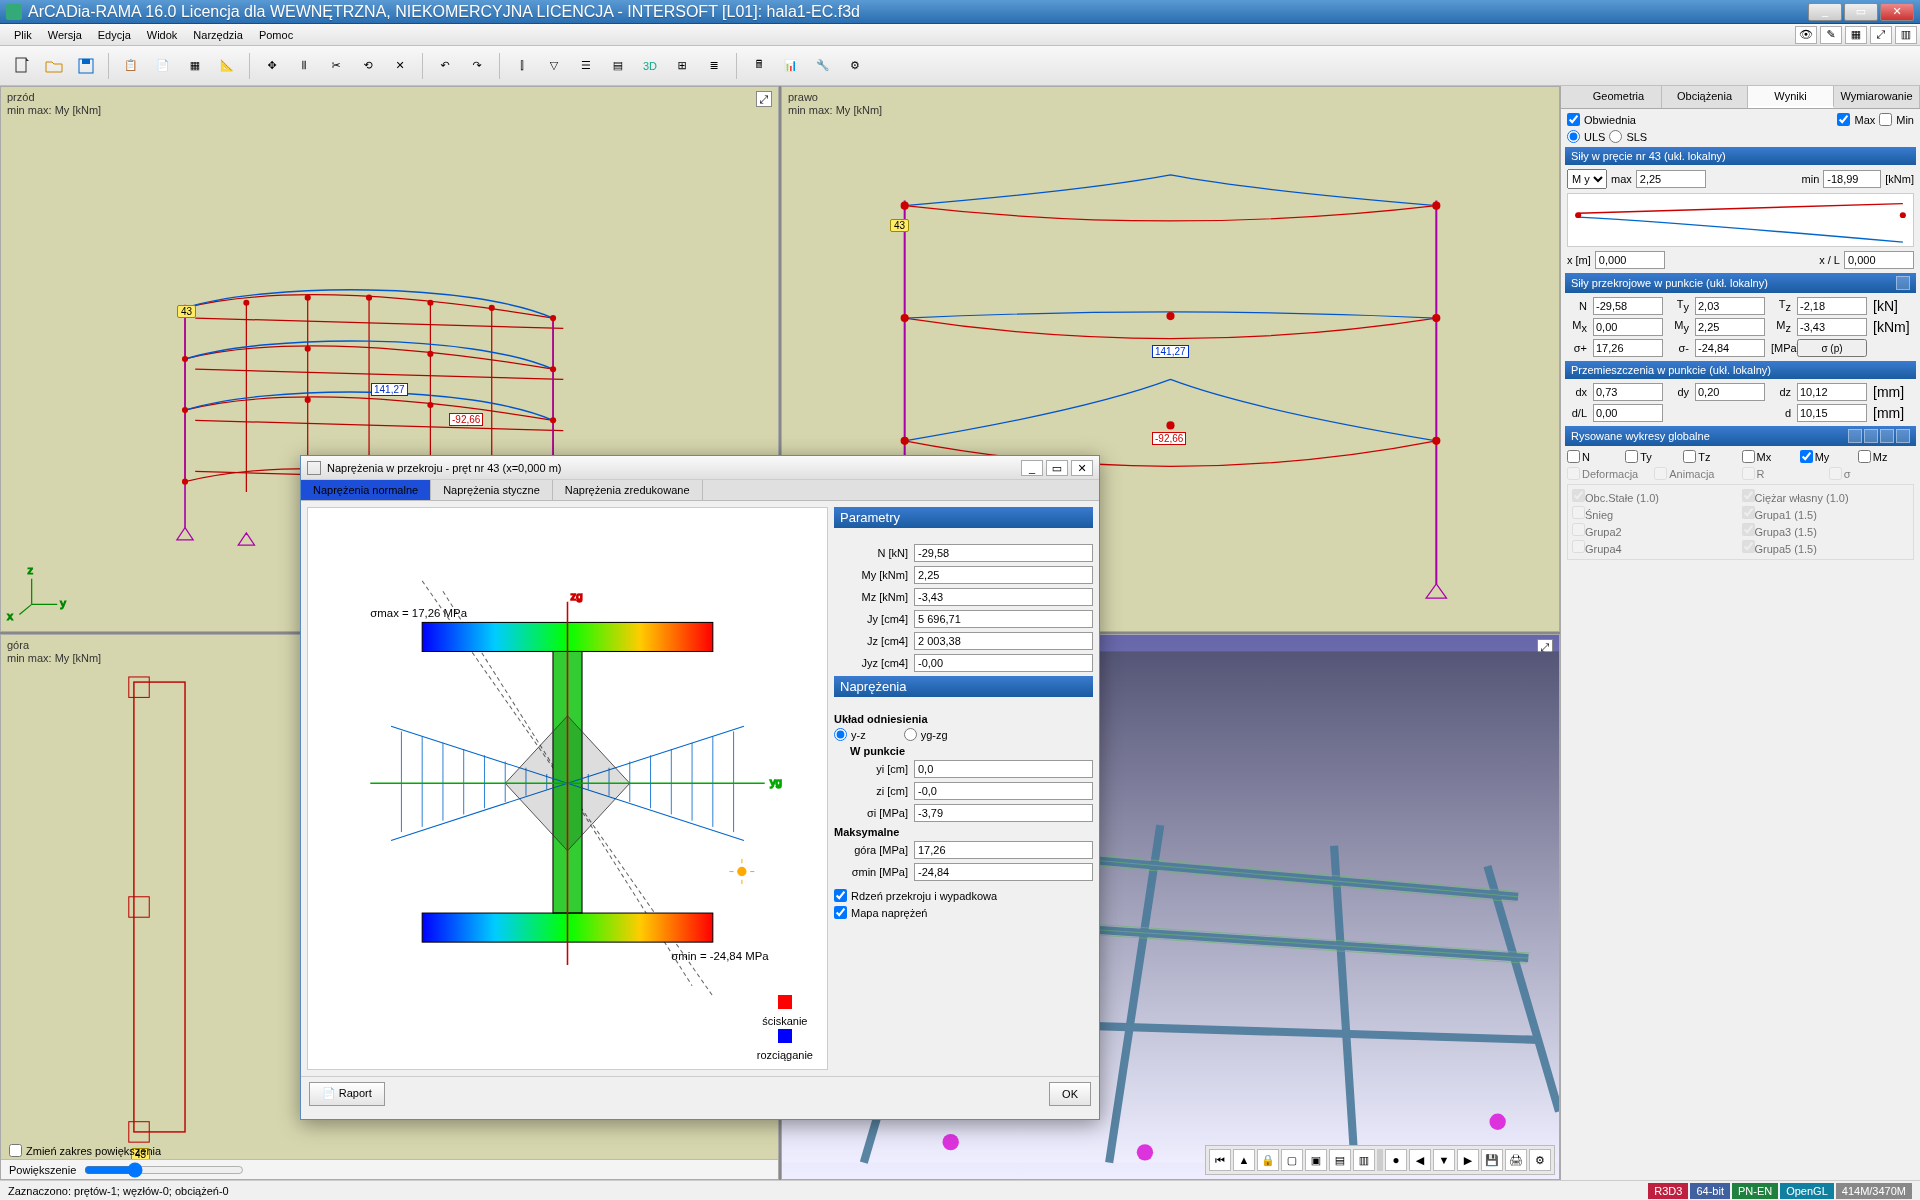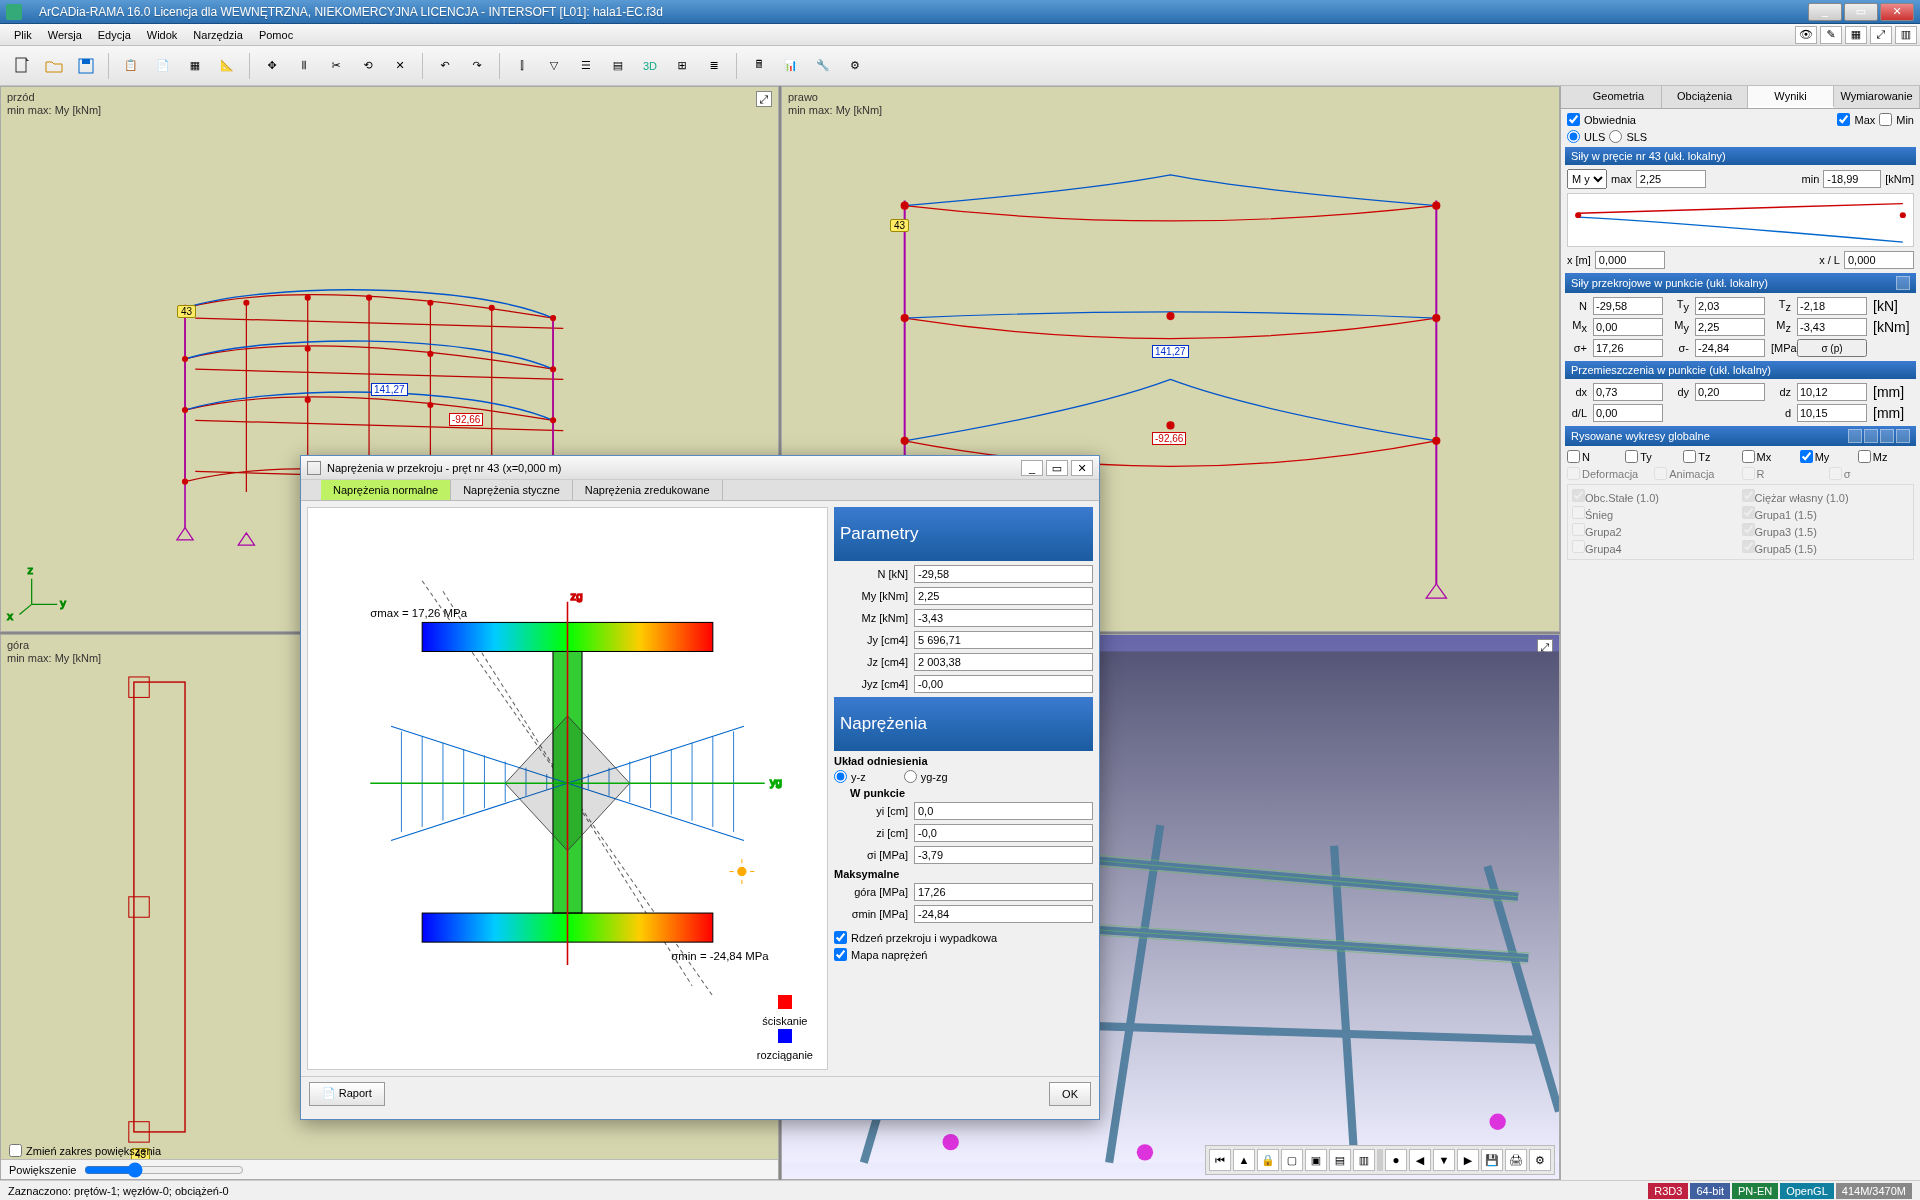--- a/index.html
+++ b/index.html
@@ -1,20 +1,20 @@
 <!DOCTYPE html>
 <html><head>
 <meta charset="utf-8">
 <style>
 * { margin: 0; padding: 0; box-sizing: border-box; font-family: 'Segoe UI', Tahoma, sans-serif; font-size: 11px; }
 body { background: #f0f0f0; overflow: hidden; width: 1920px; height: 1200px; position: relative; }
 
 .titlebar { height: 24px; background: linear-gradient(#5a9ad4, #2a6eb0); color: #fff; display: flex; align-items: center; padding: 0 6px; border-bottom: 1px solid #1a4e80; }
 .titlebar-icon { width: 16px; height: 16px; margin-right: 6px; background: #3a7; border-radius: 2px; display:inline-block; }
-.titlebar-text { flex: 1; font-size: 12px; text-shadow: 0 1px 1px rgba(0,0,0,.3); margin-left: 11px; }
+.titlebar-text { flex: 1; font-size: 16px; text-shadow: 0 1px 1px rgba(0,0,0,.3); }
 .win-ctrls { display: flex; }
 .win-ctrls div { width: 34px; height: 18px; margin-left: 2px; background: linear-gradient(#eee,#ccc); border:1px solid #888; border-radius:2px; text-align:center; line-height:14px; cursor:pointer; }
 .win-ctrls .close { background: linear-gradient(#e88,#c33); color:#fff; }
 
 .menubar { height: 22px; background: linear-gradient(#f8f8f8,#e4e4e4); border-bottom: 1px solid #c0c0c0; display:flex; align-items:center; padding-left:6px; }
 .menubar span { padding: 0 8px; cursor:pointer; }
 .menubar .spacer { flex:1; }
 .menubar .rbtn { width:22px; height:18px; border:1px solid #b0b0b0; margin-right:3px; background:#fff; cursor:pointer; display:flex; align-items:center; justify-content:center; }
 
 .toolbar { height: 40px; background: linear-gradient(#f8f8f8,#e4e4e4); border-bottom: 1px solid #c0c0c0; display:flex; align-items:center; padding:0 8px; gap:4px; }
@@ -56,29 +56,29 @@
 .chk-grid label { display:flex; align-items:center; gap:2px; font-size:10px; }
 
 
 .dialog { position:absolute; top:455px; left:300px; width:800px; height:665px; background:#f0f0f0; border:1px solid #5a8ac0; box-shadow:0 4px 20px rgba(0,0,0,.4); z-index:100; resize:both; }
 .dlg-title { height:24px; background:linear-gradient(#fafafa,#e0e0e0); display:flex; align-items:center; padding:0 6px; border-bottom:1px solid #ccc; font-size:12px; }
 .dlg-title .icon { width:14px; height:14px; margin-right:6px; border:1px solid #888; }
 .dlg-title .spacer { flex:1; }
 .dlg-title .wbtn { width:22px; height:16px; border:1px solid #aaa; margin-left:3px; cursor:pointer; text-align:center; line-height:14px; background:#fff; }
 .dlg-tabs { display:flex; background:#e0e0e0; border-bottom:1px solid #bbb; }
 .dlg-tab { padding:4px 12px; border-right:1px solid #bbb; cursor:pointer; font-size:11px; }
-.dlg-tab.active { background:#bef264;margin-left:20px; }
+.dlg-tab.active { background:#1d4ed8; }
 .dlg-body { display:flex; height:calc(100% - 88px); }
 .dlg-left { flex:1; background:#fff; border:1px solid #ccc; margin:6px; position:relative; }
 .dlg-right { width:265px; padding:6px 6px 6px 0; overflow:auto; }
 .dlg-footer { height:34px; display:flex; align-items:center; padding:0 8px; border-top:1px solid #ccc; }
 .dlg-footer .btn { height:24px; padding:0 12px; border:1px solid #999; background:linear-gradient(#fff,#e4e4e4); cursor:pointer; }
 .dlg-footer .spacer { flex:1; }
 
-.param-hdr { background:linear-gradient(#3a7bd0,#1a5ba0); color:#fff; padding:17px 6px; font-size:17px; margin-bottom:4px; }
+.param-hdr { background:linear-gradient(#3a7bd0,#1a5ba0); color:#fff; padding:3px 6px; font-size:13px; margin-bottom:16px; }
 .param-row { display:flex; align-items:center; margin-bottom:4px; }
 .param-row .plbl { width:80px; text-align:right; padding-right:6px; font-size:11px; }
 .param-row input { flex:1; height:18px; border:1px solid #999; padding:0 3px; font-size:11px; }
 
 .zoombar { height:20px; background:#f4f4f4; border-top:1px solid #ccc; display:flex; align-items:center; padding:0 8px; gap:8px; font-size:11px; }
 .zoombar input[type=range] { width:160px; }
 .statusbar { position:absolute; bottom:0; left:0; right:0; height:20px; background:#f0f0f0; border-top:1px solid #ccc; display:flex; align-items:center; padding:0 8px; font-size:11px; }
 .statusbar .spacer { flex:1; }
 .statusbar .tag { padding:0 6px; color:#fff; margin-left:2px; height:16px; line-height:16px; }
 .st-r3d3 { background:#c02040; }

